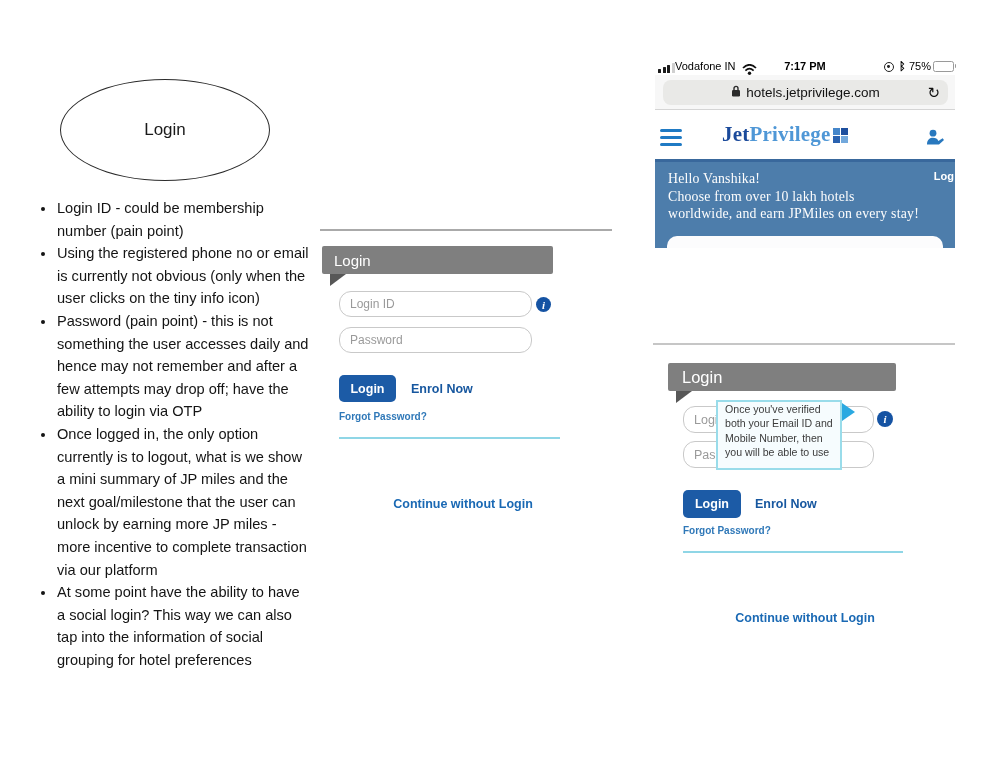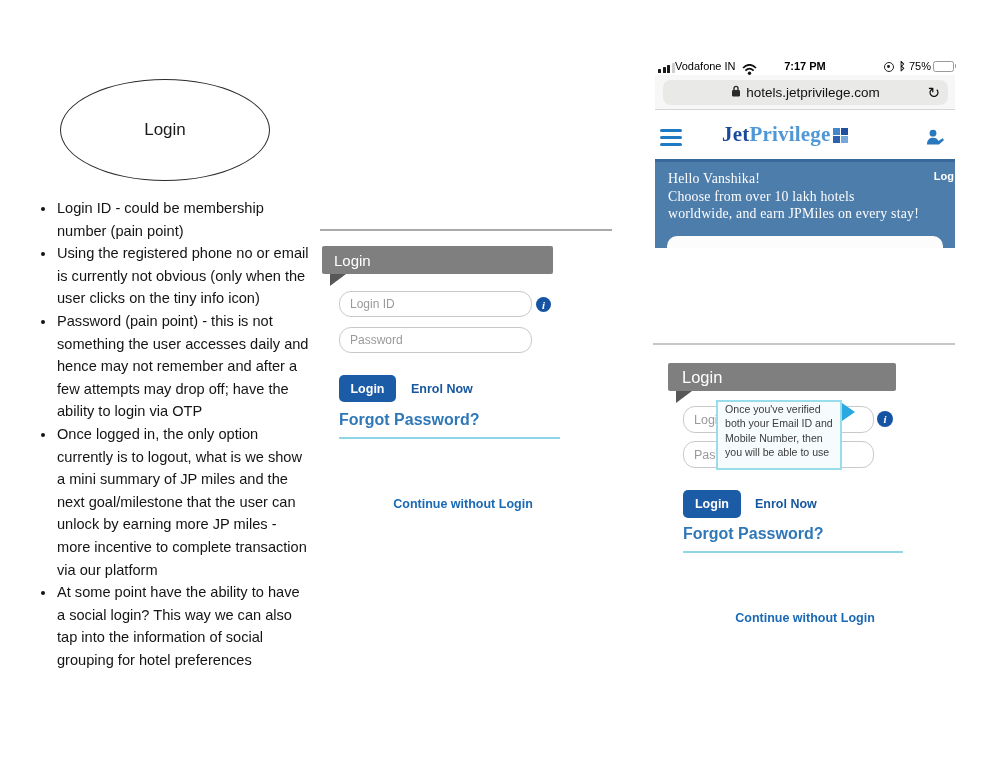--- a/index.html
+++ b/index.html
@@ -41,21 +41,21 @@
     font-family:"Liberation Serif", serif; font-style:italic; font-weight:bold;
     font-size:11px;
   }
   .btn-primary {
     background:#1c5ba6; color:#fff; border:none; border-radius:5px;
     font-family:"Liberation Sans", sans-serif; font-weight:bold; font-size:12.5px;
     display:flex; align-items:center; justify-content:center; cursor:pointer;
     width:100%; height:100%;
   }
   .lnk-bold { color:#17579f; font-weight:bold; font-size:12.5px; text-decoration:none; }
-  .lnk-med  { color:#2f78b8; font-weight:bold; font-size:16px; text-decoration:none;text-align:center; }
+  .lnk-med  { color:#2f78b8; font-weight:bold; font-size:10px; text-decoration:none;text-align:center; }
   .cyan-rule { background:#8fd6e6; height:2px; }
   .gray-rule { background:#aaaaaa; height:2px; }
   .continue-lnk { color:#1a69b4; font-weight:bold; font-size:12.5px; text-align:center; text-decoration:none; display:block; }
 
   
   .statusbar-text { font-size:11px; color:#000; }
   .sigbars { display:flex; align-items:flex-end; gap:1.5px; }
   .sigbars i { display:block; width:3px; border-radius:0.5px; background:#1a1a1a; }
   .battery { display:flex; align-items:center; }
   .battery .shell { width:21px; height:10.5px; border:1px solid #9a9a9a; border-radius:2.5px; padding:1px; }

